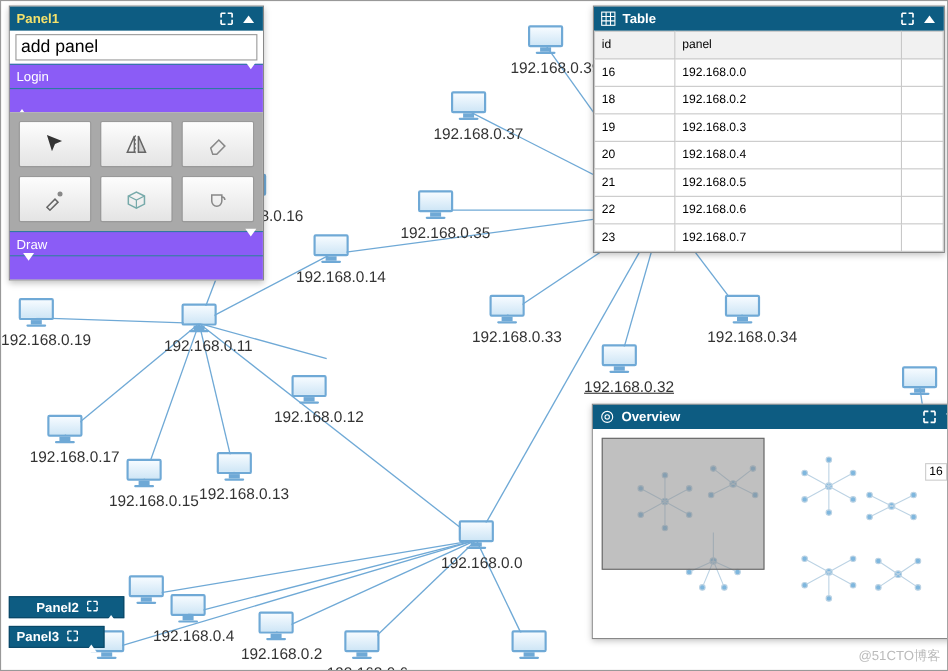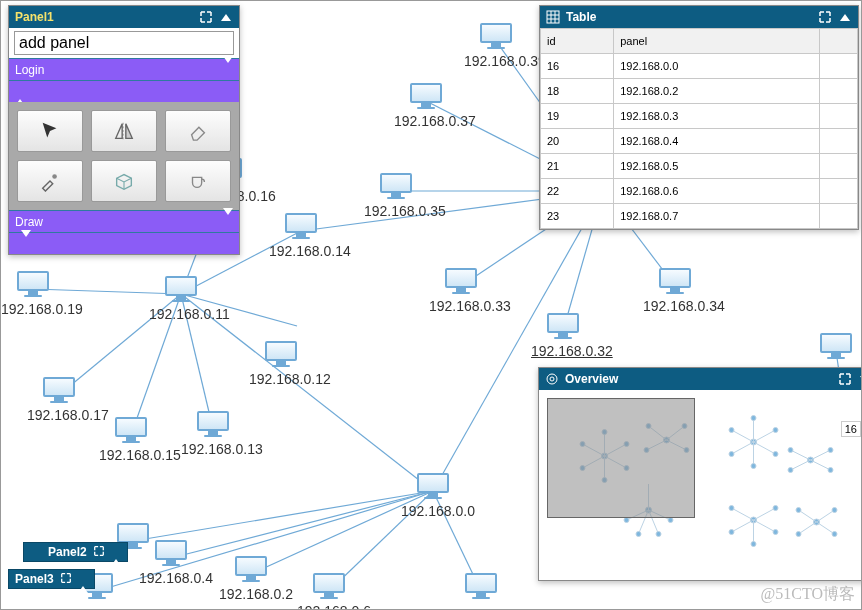--- a/index.html
+++ b/index.html
@@ -83,21 +83,21 @@
   .mini { fill:#7fb7de; }
 
   
   .mini-panel {
     position:absolute; background:#0d5c82; color:#fff; height:20px;
     display:flex; align-items:center; gap:6px; padding:0 6px; font-weight:bold;
     border:1px solid #0a4866; cursor:pointer; font-size:12px;
   }
 
   .watermark {
-    position:absolute; right:6px; bottom:4px; color:#bbb; font-size:16px;font-family:Liberation Serif, serif;
+    position:absolute; right:6px; bottom:4px; color:#bbb; font-size:12px;
   }
 
   .tri-up { width:0;height:0;border-left:5px solid transparent;border-right:5px solid transparent;border-bottom:7px solid #fff;}
   .tri-dn { width:0;height:0;border-left:5px solid transparent;border-right:5px solid transparent;border-top:7px solid #fff;}
 </style>
 </head>
 <body>
 
 <div class="canvas">
   <svg class="net" id="net-svg">
@@ -609,21 +609,21 @@
             <circle cx="18" cy="12" r="2.5" class="mini"></circle>
         </g>
       </g>
     </svg>
     <div class="ov-viewport"></div>
   </div>
 </div>
 
 <div style="position:absolute; right:0; top:420px; background:#fff; border:1px solid #ccc; padding:1px 3px; font-size:11px;">16</div>
 
-<div class="mini-panel" style="left:22px; top:541px;padding-left:24px;">
+<div class="mini-panel" style="left:7px; top:541px;padding-left:24px;">
   <span>Panel2</span>
   <span class="hicon">
     <svg viewBox="0 0 14 14" width="12" height="12">
         <g stroke="#fff" stroke-width="1.5">
           <path d="M2 2h4M2 2v4M12 2h-4M12 2v4M2 12h4M2 12v-4M12 12h-4M12 12v-4"></path>
         </g>
       </svg>
   </span>
   <span class="hicon"><span class="tri-up"></span></span>
 </div>

